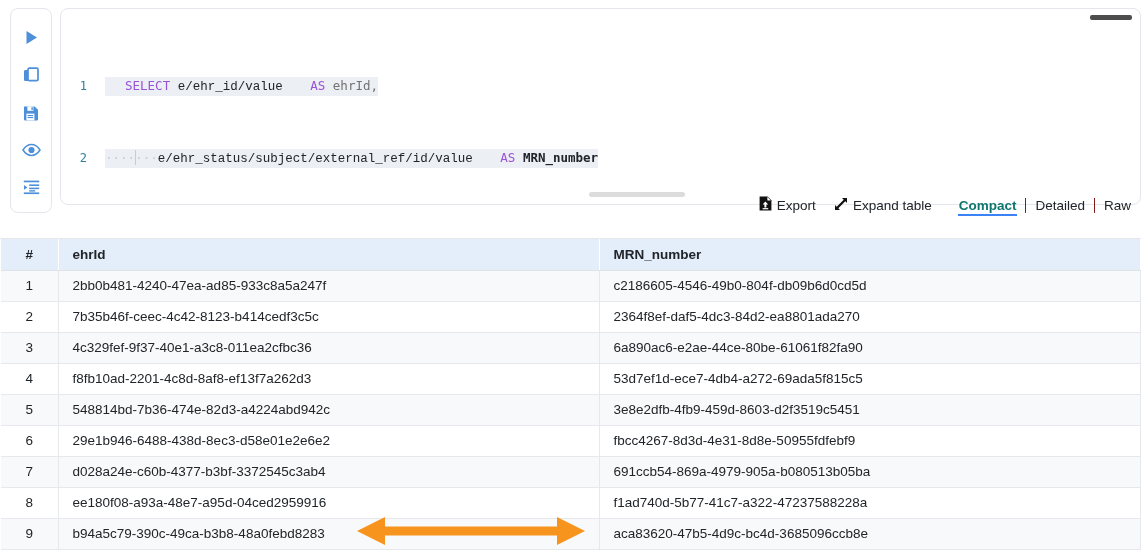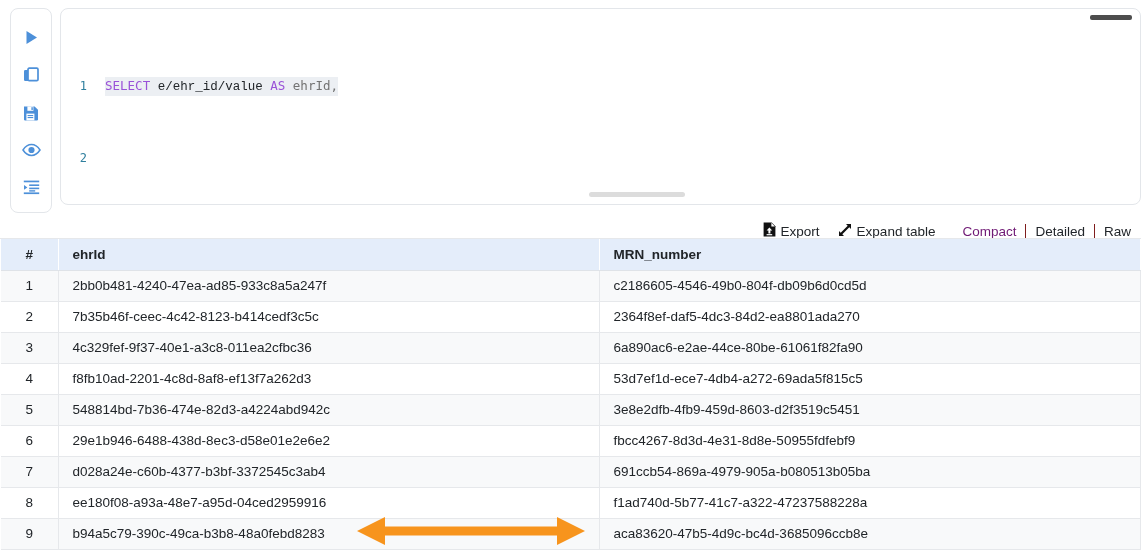--- a/index.html
+++ b/index.html
@@ -75,21 +75,21 @@
     text-align: right;
     color: #2f7f9e;
     flex: none;
     padding-right: 18px;
     box-sizing: border-box;
     font-size: 12px;
     user-select: none;
   }
   .ctext { position: relative; }
   .tok-hl { background: #eceff3; }
-  .kw  { color: #9a52d8; }
+  .kw  { color: #9a52d8; padding-left: 20px; }
   .kw2 { color: #737373; text-align: center; }
   .id  { color: #212529; font-family: Liberation Mono, monospace; }
   .idb { color: #212529; font-weight: bold; }
   .op  { color: #6b7177; }
   .dot { color: #c9ccd1; }
   .guide {
     display: inline-block;
     border-left: 1px solid #c9ccd1;
     height: 15px;
     vertical-align: -3px;
@@ -107,21 +107,21 @@
     position: absolute;
     bottom: 7px; left: 528px;
     width: 96px; height: 5px;
     background: #dcdcdc;
     border-radius: 3px;
   }
 
   
   .action-bar {
     position: absolute;
-    top: 222px; right: 10px;
+    top: 196px; right: 10px;
     display: flex;
     align-items: center;
     font-size: 13.5px;
     color: #212529;
   }
   .act {
     display: flex; align-items: center;
     gap: 5px;
     margin-left: 18px;
     cursor: pointer;
@@ -131,21 +131,21 @@
     display: flex; align-items: center;
     margin-left: 18px;
   }
   .mode {
     padding: 0 9px;
     cursor: pointer;
     position: relative;
     white-space: nowrap;
   }
   .mode + .mode { border-left: 1px solid #7f1d1d; }
-  .mode.active { color: #701a75; }
+  .mode.active { color: #0f766e; font-weight: bold; }
   .mode.active::after {
     content: "";
     position: absolute;
     left: 8px; right: 8px; bottom: -3px;
     height: 2px;
     background: #3b82f6;
   }
   .mode.last { padding-right: 0; }
 
   
@@ -265,20 +265,21 @@
   <div class="editor-panel">
     <div class="code-area">
 
       <div class="code-line">
         <span class="ln">1</span>
         <span class="ctext tok-hl"><span class="kw">SELECT</span><span class="op"> </span><span class="id">e/ehr_id/value</span><span> </span><span class="kw">AS</span><span> </span><span class="kw2">ehrId,</span></span>
       </div>
 
       <div class="code-line">
         <span class="ln">2</span>
+        <span class="ctext tok-hl"><span class="dot">····</span><span class="guide"></span><span class="dot">···</span><span class="id">e/ehr_status/subject/external_ref/id/value</span><span> </span><span class="kw">AS</span><span> </span><span class="idb">MRN_number</span></span>
       </div>
 
       
 
       
 
     </div>
 
     <div class="v-thumb-wrap"></div>
     <div class="h-scroll-thumb"></div>

